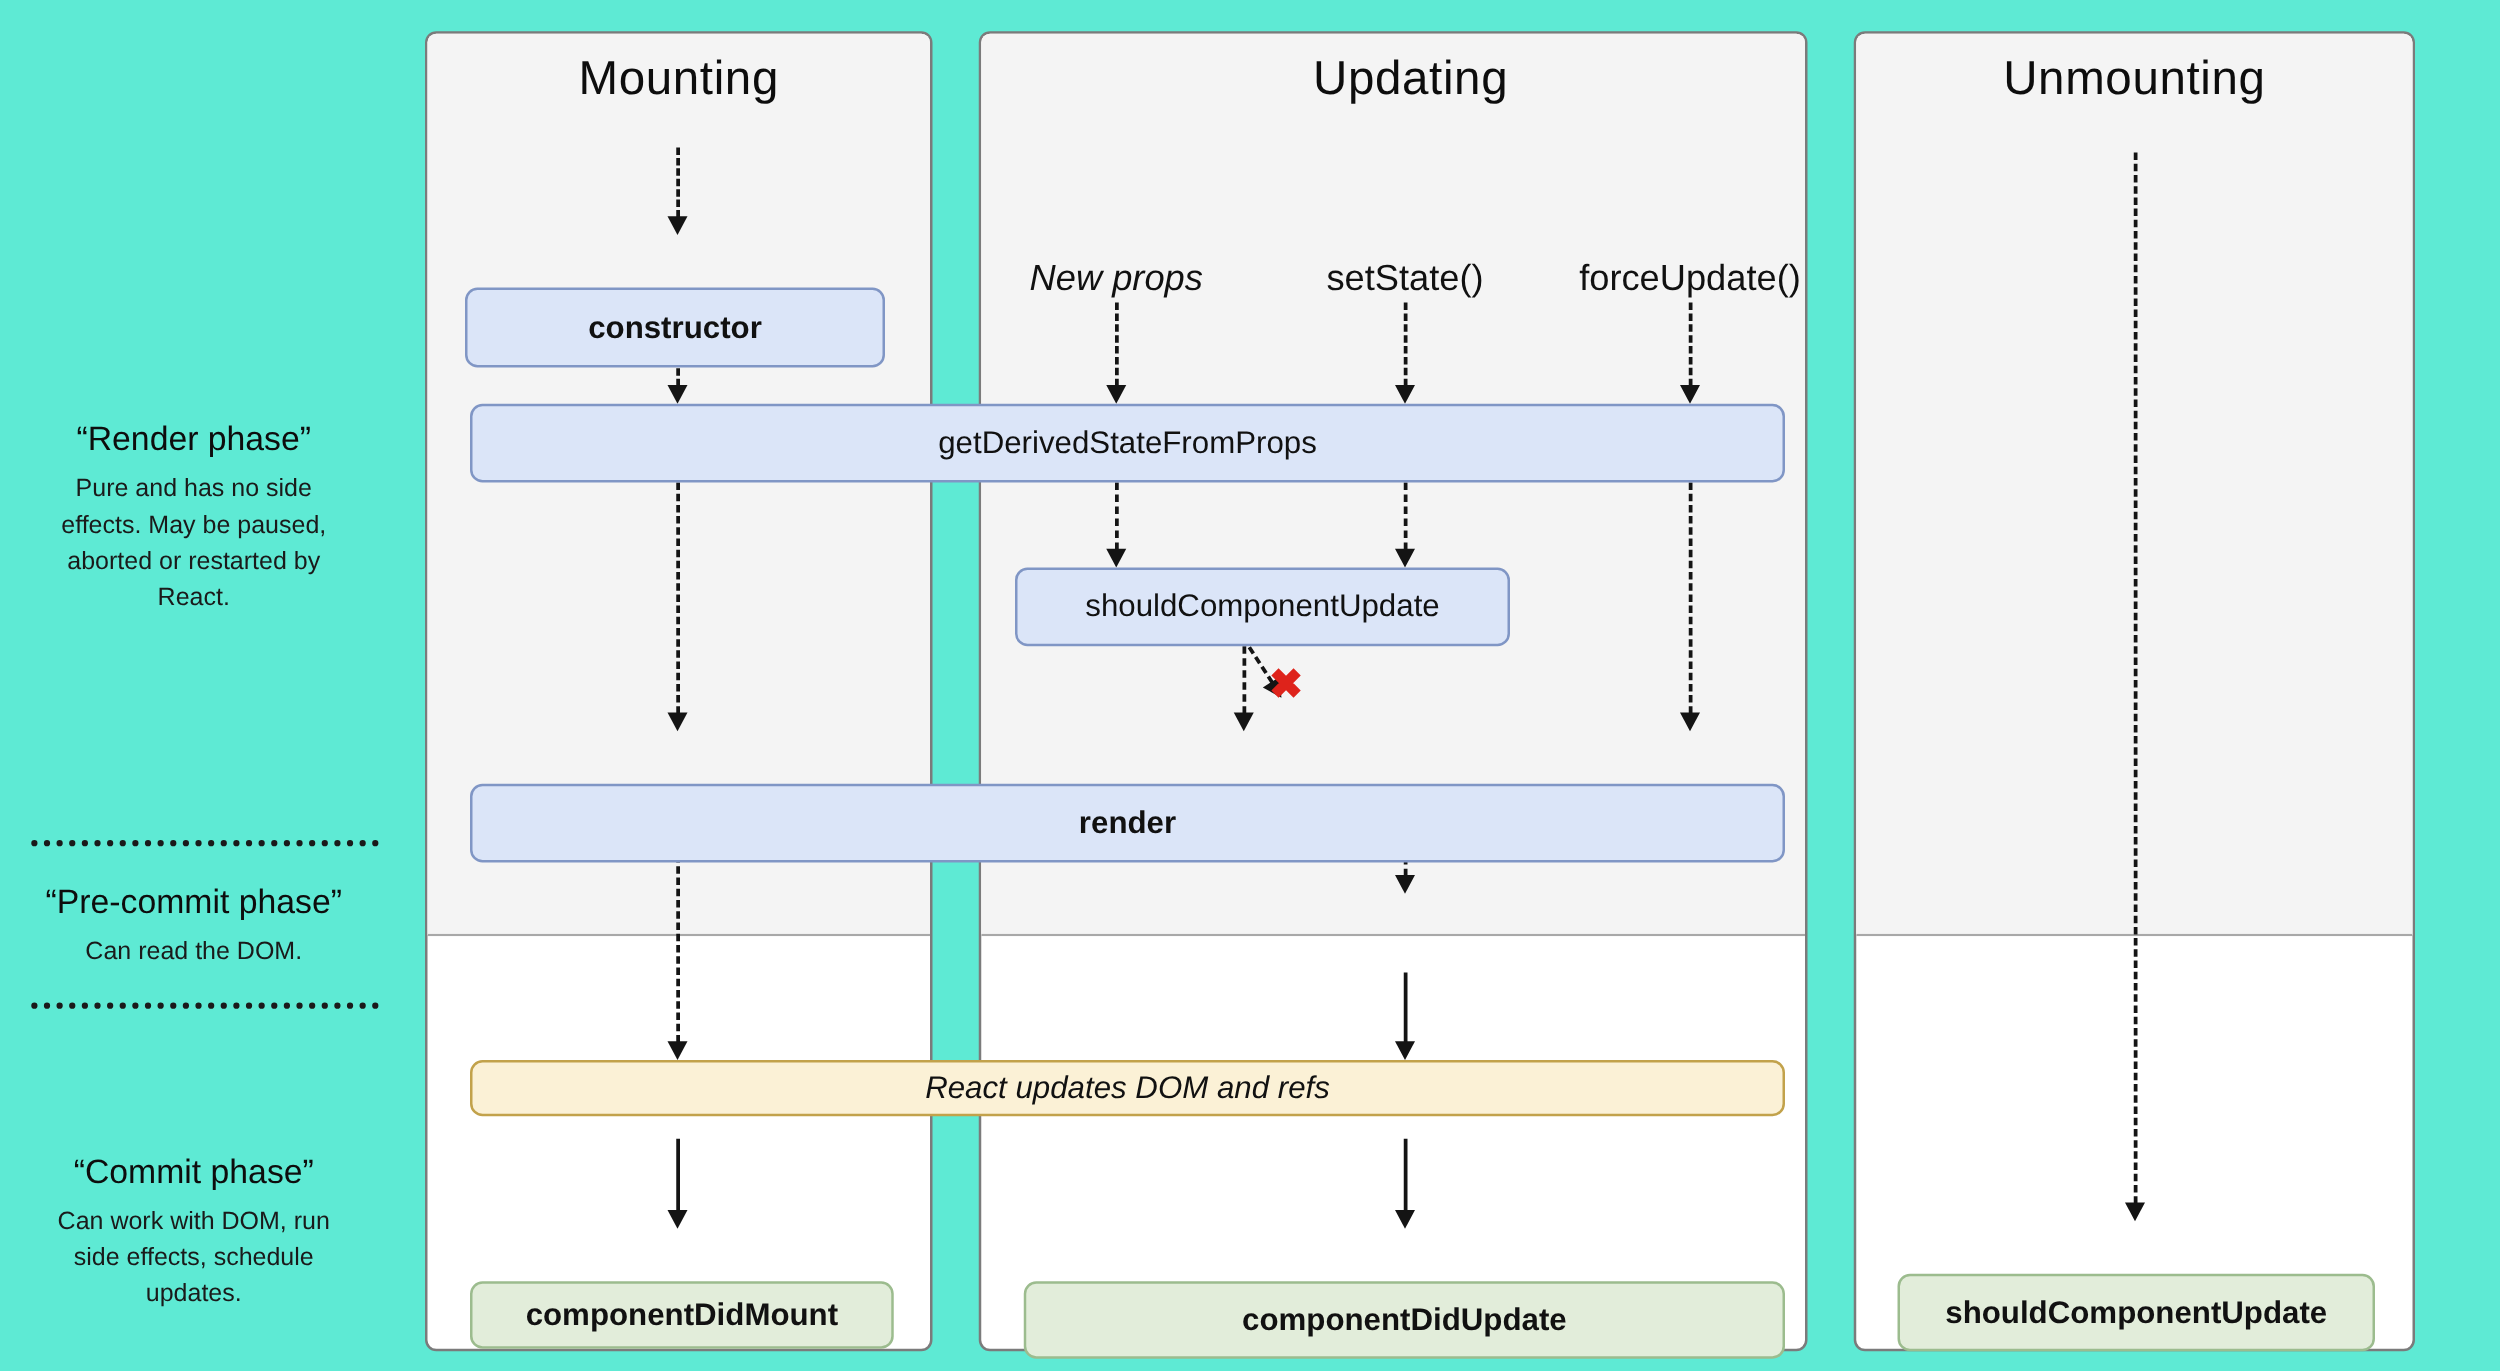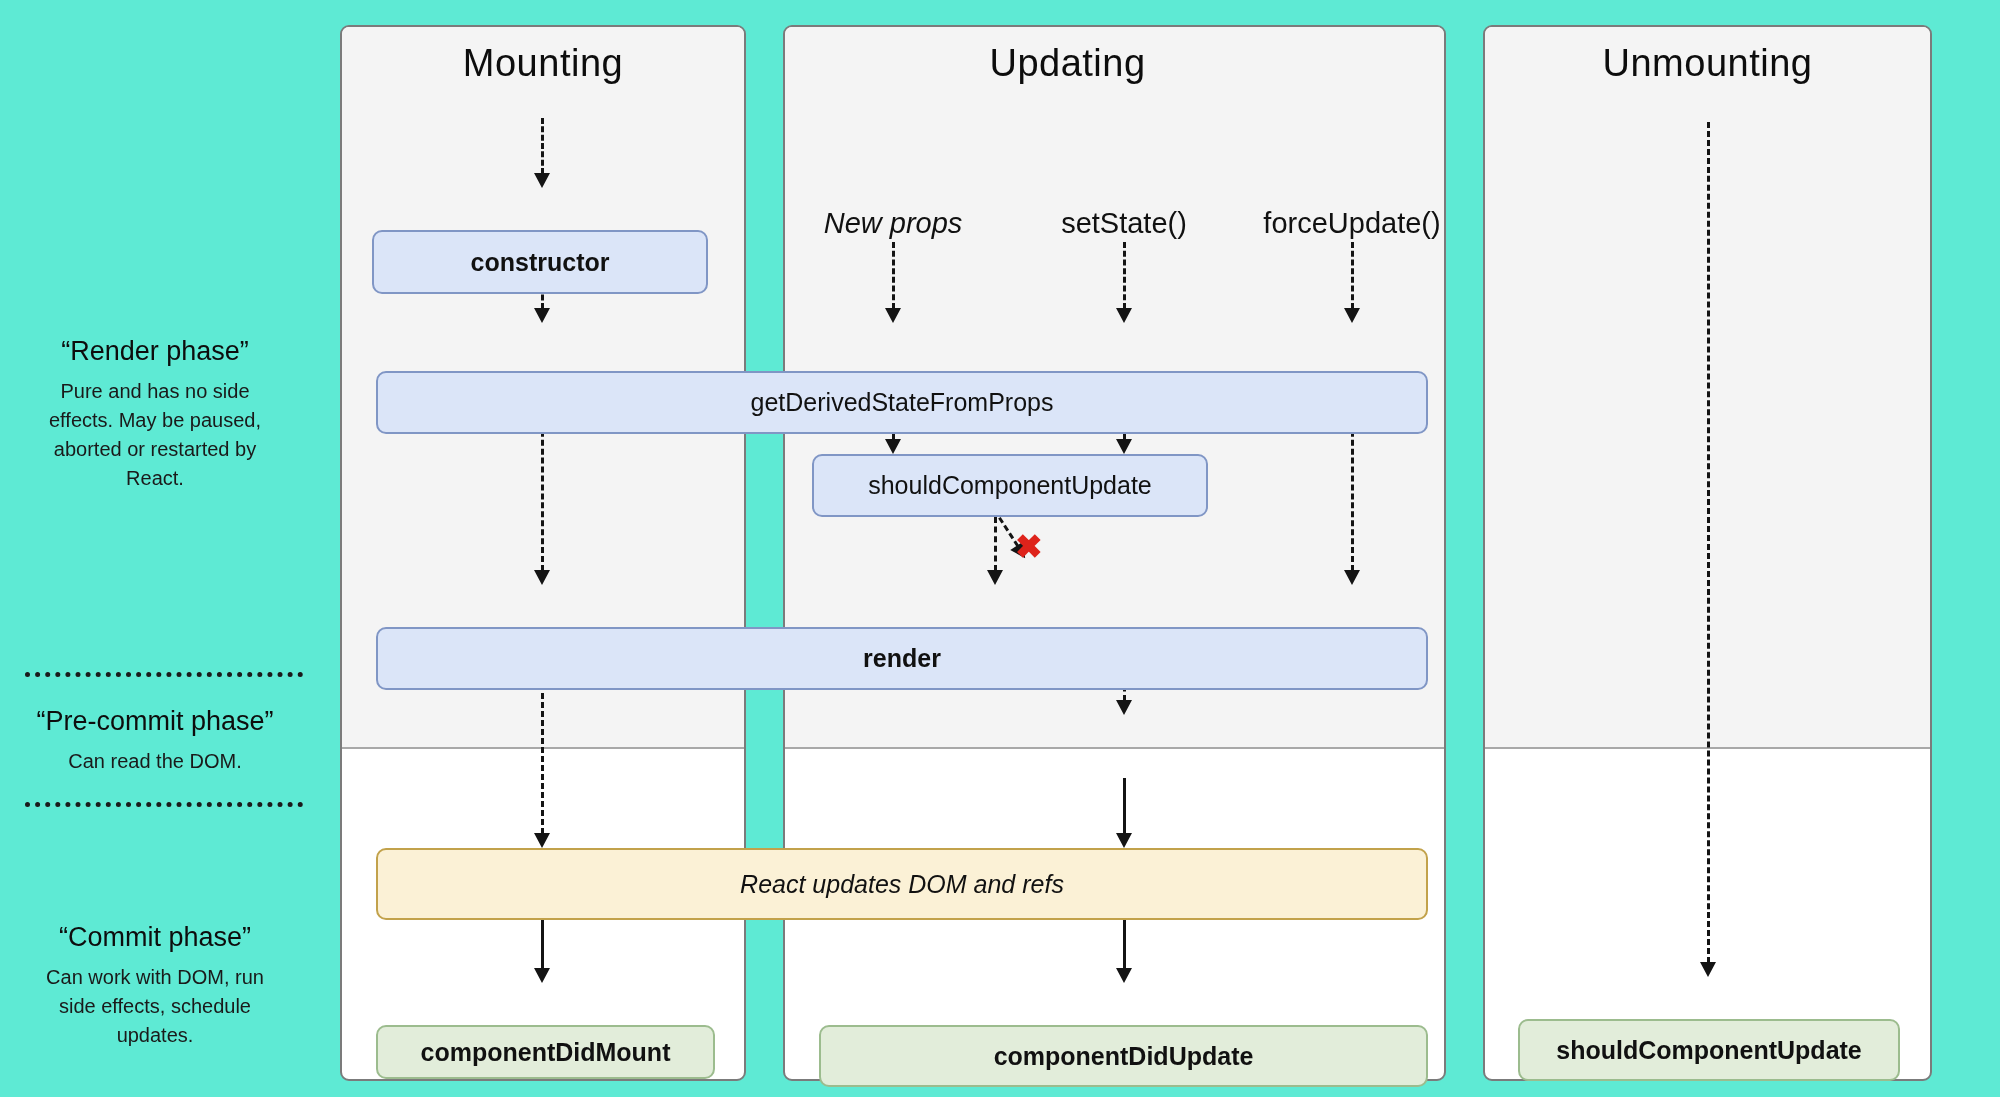--- a/index.html
+++ b/index.html
@@ -102,21 +102,21 @@
     <div class="panel-gray"></div>
   </div>
   <div class="panel" style="left:783px;top:25px;width:663px;height:1056px;">
     <div class="panel-gray"></div>
   </div>
   <div class="panel" style="left:1483px;top:25px;width:449px;height:1056px;">
     <div class="panel-gray"></div>
   </div>
 
   <div class="panel-title" style="left:340px;width:406px;top:42px;">Mounting</div>
-  <div class="panel-title" style="left:736px;width:663px;top:42px;text-align:center;">Updating</div>
+  <div class="panel-title" style="left:797px;width:663px;top:42px;text-align:center;">Updating</div>
   <div class="panel-title" style="left:1483px;width:449px;top:42px;">Unmounting</div>
 
   <div class="trigger italic" style="left:783px;top:207px;">New props</div>
   <div class="trigger" style="left:1014px;top:207px;">setState()</div>
   <div class="trigger" style="left:1242px;top:207px;">forceUpdate()</div>
 
   <div class="side-block" style="top:336px;">
     <div class="side-title">“Render phase”</div>
     <p class="side-desc">Pure and has no side effects. May be paused, aborted or restarted by React.</p>
   </div>
@@ -154,28 +154,28 @@
   <div class="reject" style="left:1015px;top:530px;">✖</div>
 
   <div class="arrow" style="left:1124px;top:648px;height:67px;"></div>
   <div class="arrow solid" style="left:1124px;top:778px;height:70px;"></div>
   <div class="arrow solid" style="left:1124px;top:911px;height:72px;"></div>
 
   <div class="arrow" style="left:1708px;top:122px;height:855px;"></div>
 
   <div class="lbox blue bold" style="left:372px;top:188px;width:336px;height:64px;">constructor</div>
 
-  <div class="lbox blue" style="left:376px;top:323px;width:1052px;height:63px;margin-top:48px;">getDerivedStateFromProps</div>
+  <div class="lbox blue" style="left:376px;top:323px;width:1052px;height:63px;">getDerivedStateFromProps</div>
 
   <div class="lbox blue" style="left:812px;top:454px;width:396px;height:63px;">shouldComponentUpdate</div>
 
   <div class="lbox blue bold" style="left:376px;top:585px;width:1052px;height:63px;">render</div>
 
 
-  <div class="lbox yellow italic" style="left:376px;top:848px;width:1052px;height:72px;">React updates DOM and refs</div>
+  <div class="lbox yellow italic" style="left:376px;top:848px;width:1052px;height:45px;">React updates DOM and refs</div>
 
   <div class="lbox green bold" style="left:376px;top:983px;width:339px;height:54px;">componentDidMount</div>
 
   <div class="lbox green bold" style="left:819px;top:983px;width:609px;height:62px;">componentDidUpdate</div>
 
   <div class="lbox green bold" style="left:1518px;top:977px;width:382px;height:62px;">shouldComponentUpdate</div>
 
 </div>
 
 </body></html>

